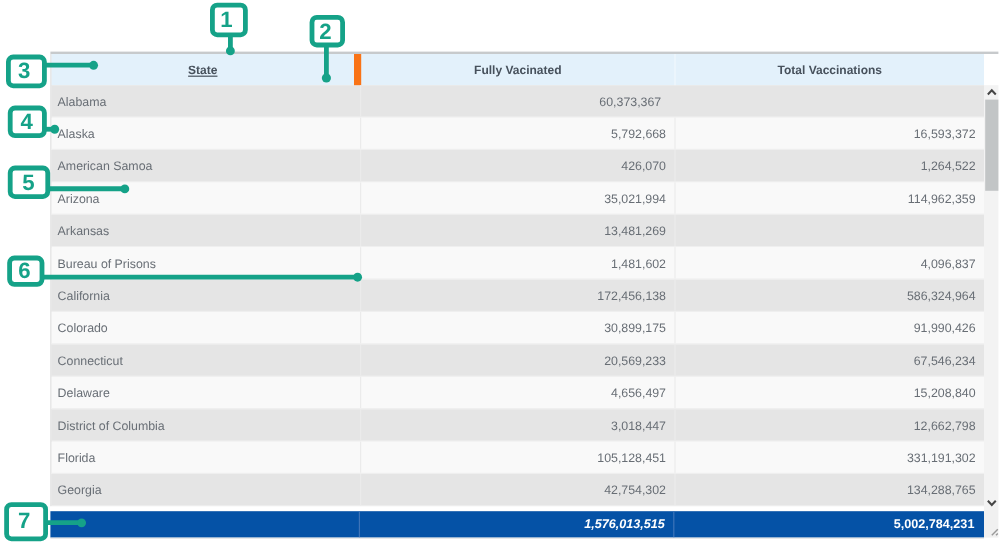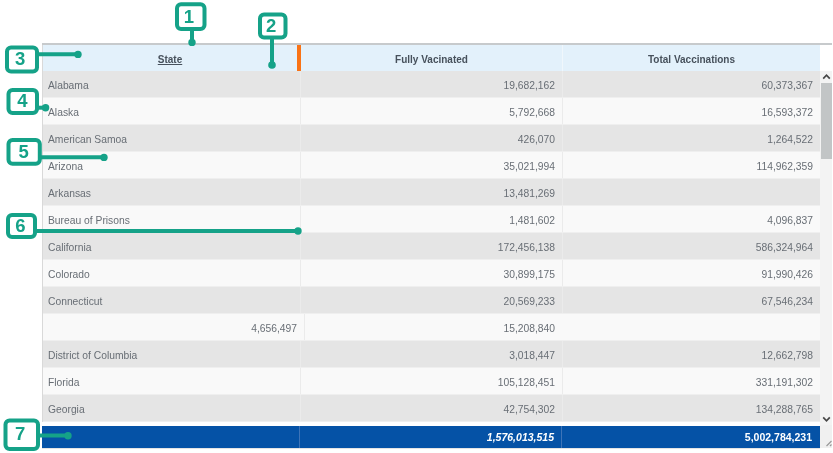--- a/index.html
+++ b/index.html
@@ -9,21 +9,21 @@
   #tbl .topborder{position:absolute;left:0;top:0;width:790px;height:2px;background:#c7cacc;}
   #grid{position:absolute;left:0;top:2px;width:778px;border-left:1px solid #d9d9d9;box-sizing:border-box;}
   .hdr{display:flex;height:26px;background:#e3f1fb;}
   .hdr .c{font-size:10px;font-weight:bold;color:#47515c;text-align:center;line-height:29px;box-sizing:border-box;}
   .row{display:flex;height:27px;border-bottom:1px solid #efefef;box-sizing:border-box;background:#e5e5e5;}
   .row.alt{background:#f9f9f9;}
   .row .c{font-size:10.3px;color:#686e75;line-height:30px;box-sizing:border-box;white-space:nowrap;overflow:hidden;}
   .c1{width:258px;padding-left:5px;border-right:1px solid #ebebeb;}
   .c2{width:262px;text-align:right;padding-right:7px;border-right:1px solid #ebebeb;}
   .c3{width:257px;text-align:right;padding-right:7px;}
-  .hdr .c1{padding-left:0;border-right:4px solid #f97316;text-decoration:underline;}
+  .hdr .c1{padding-left:0;border-right:6px solid #f97316;text-decoration:underline;}
   .hdr .c2{padding-right:0;text-align:center;border-right:1px solid #f0f7fc;}
   .hdr .c3{padding-right:0;text-align:center;}
   #total{position:absolute;left:0;top:383px;width:778px;height:22px;background:#0552a6;display:flex;}
   #total .c{font-size:10.5px;font-weight:bold;color:#ffffff;line-height:23px;box-sizing:border-box;}
   #total .c1{border-right:1px solid #3e74b8;}
   #total .c2{border-right:1px solid #3e74b8;font-style:italic;}
   #gap{position:absolute;left:0;top:379px;width:778px;height:4px;background:#ffffff;}
   
   #sb{position:absolute;left:778px;top:28px;width:12px;height:354px;background:#f3f3f3;}
   #sb .thumb{position:absolute;left:1px;top:12px;width:11px;height:76px;background:#c2c5c6;}
@@ -35,21 +35,20 @@
 <div id="tbl">
   <div class="topborder"></div>
   <div id="grid">
     <div class="hdr">
         <div class="c c1">State</div>
         <div class="c c2">Fully Vacinated</div>
         <div class="c c3">Total Vaccinations</div>
       </div>
     <div class="row">
         <div class="c c1">Alabama</div>
-        <div class="c c2">19,682,162</div>
         <div class="c c3">60,373,367</div>
       </div>
     <div class="row alt">
         <div class="c c1">Alaska</div>
         <div class="c c2">5,792,668</div>
         <div class="c c3">16,593,372</div>
       </div>
     <div class="row">
         <div class="c c1">American Samoa</div>
         <div class="c c2">426,070</div>
@@ -78,20 +77,21 @@
         <div class="c c1">Colorado</div>
         <div class="c c2">30,899,175</div>
         <div class="c c3">91,990,426</div>
       </div>
     <div class="row">
         <div class="c c1">Connecticut</div>
         <div class="c c2">20,569,233</div>
         <div class="c c3">67,546,234</div>
       </div>
     <div class="row alt">
+        <div class="c c1">Delaware</div>
         <div class="c c2">4,656,497</div>
         <div class="c c3">15,208,840</div>
       </div>
     <div class="row">
         <div class="c c1">District of Columbia</div>
         <div class="c c2">3,018,447</div>
         <div class="c c3">12,662,798</div>
       </div>
     <div class="row alt">
         <div class="c c1">Florida</div>

